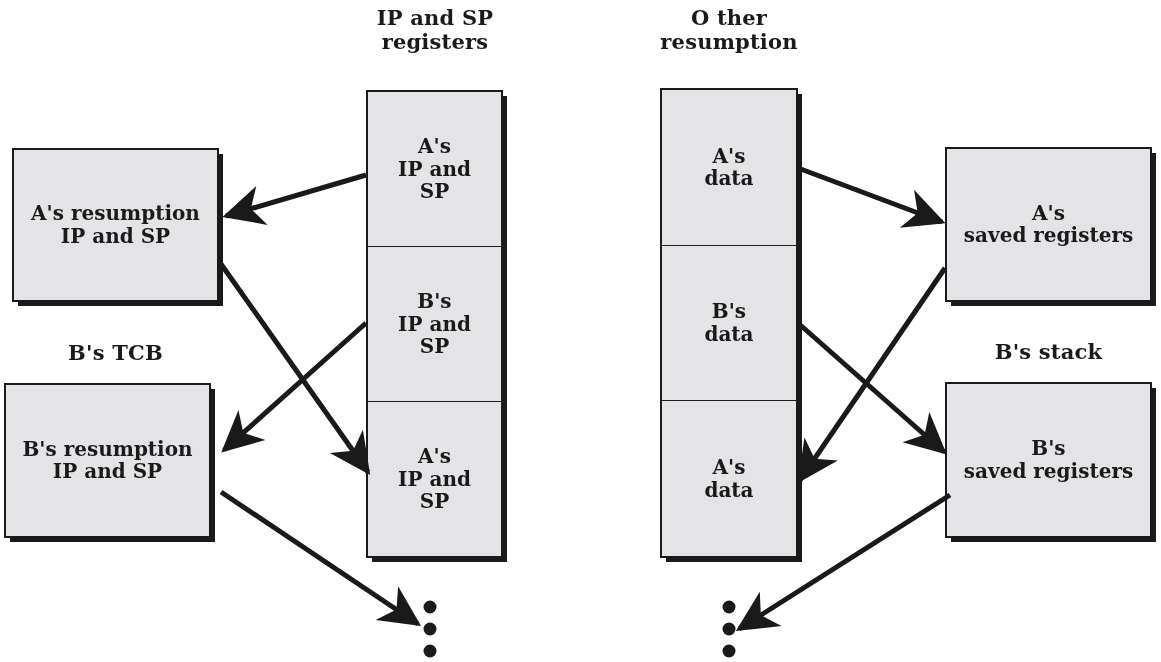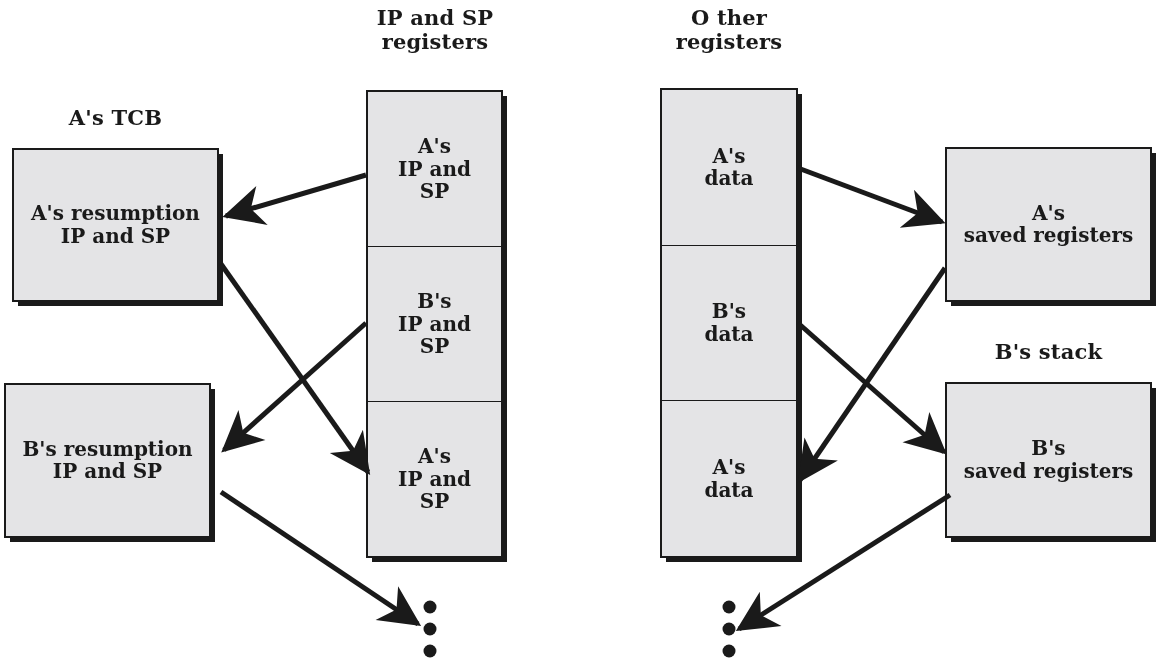--- a/index.html
+++ b/index.html
@@ -86,24 +86,24 @@
 </style>
 </head>
 <body>
 
 <div id="stage">
 
   <div class="heading" style="left:350px; top:6px; width:170px;">IP and SP
 registers</div>
 
   <div class="heading" style="left:646px; top:6px; width:166px;">O ther
-registers</div>
+resumption</div>
 
-  <div class="heading" style="left:12px; top:106px; width:207px;">A's TCB</div>
 
+  <div class="heading" style="left:12px; top:341px; width:207px;">B's TCB</div>
 
 
   <div class="heading" style="left:945px; top:340px; width:207px;">B's stack</div>
 
   <div class="box" style="left:12px; top:148px; width:207px; height:154px;">
     <div class="box-label">A's resumption
 IP and SP</div>
   </div>
 
   <div class="box" style="left:4px; top:383px; width:207px; height:155px;">

